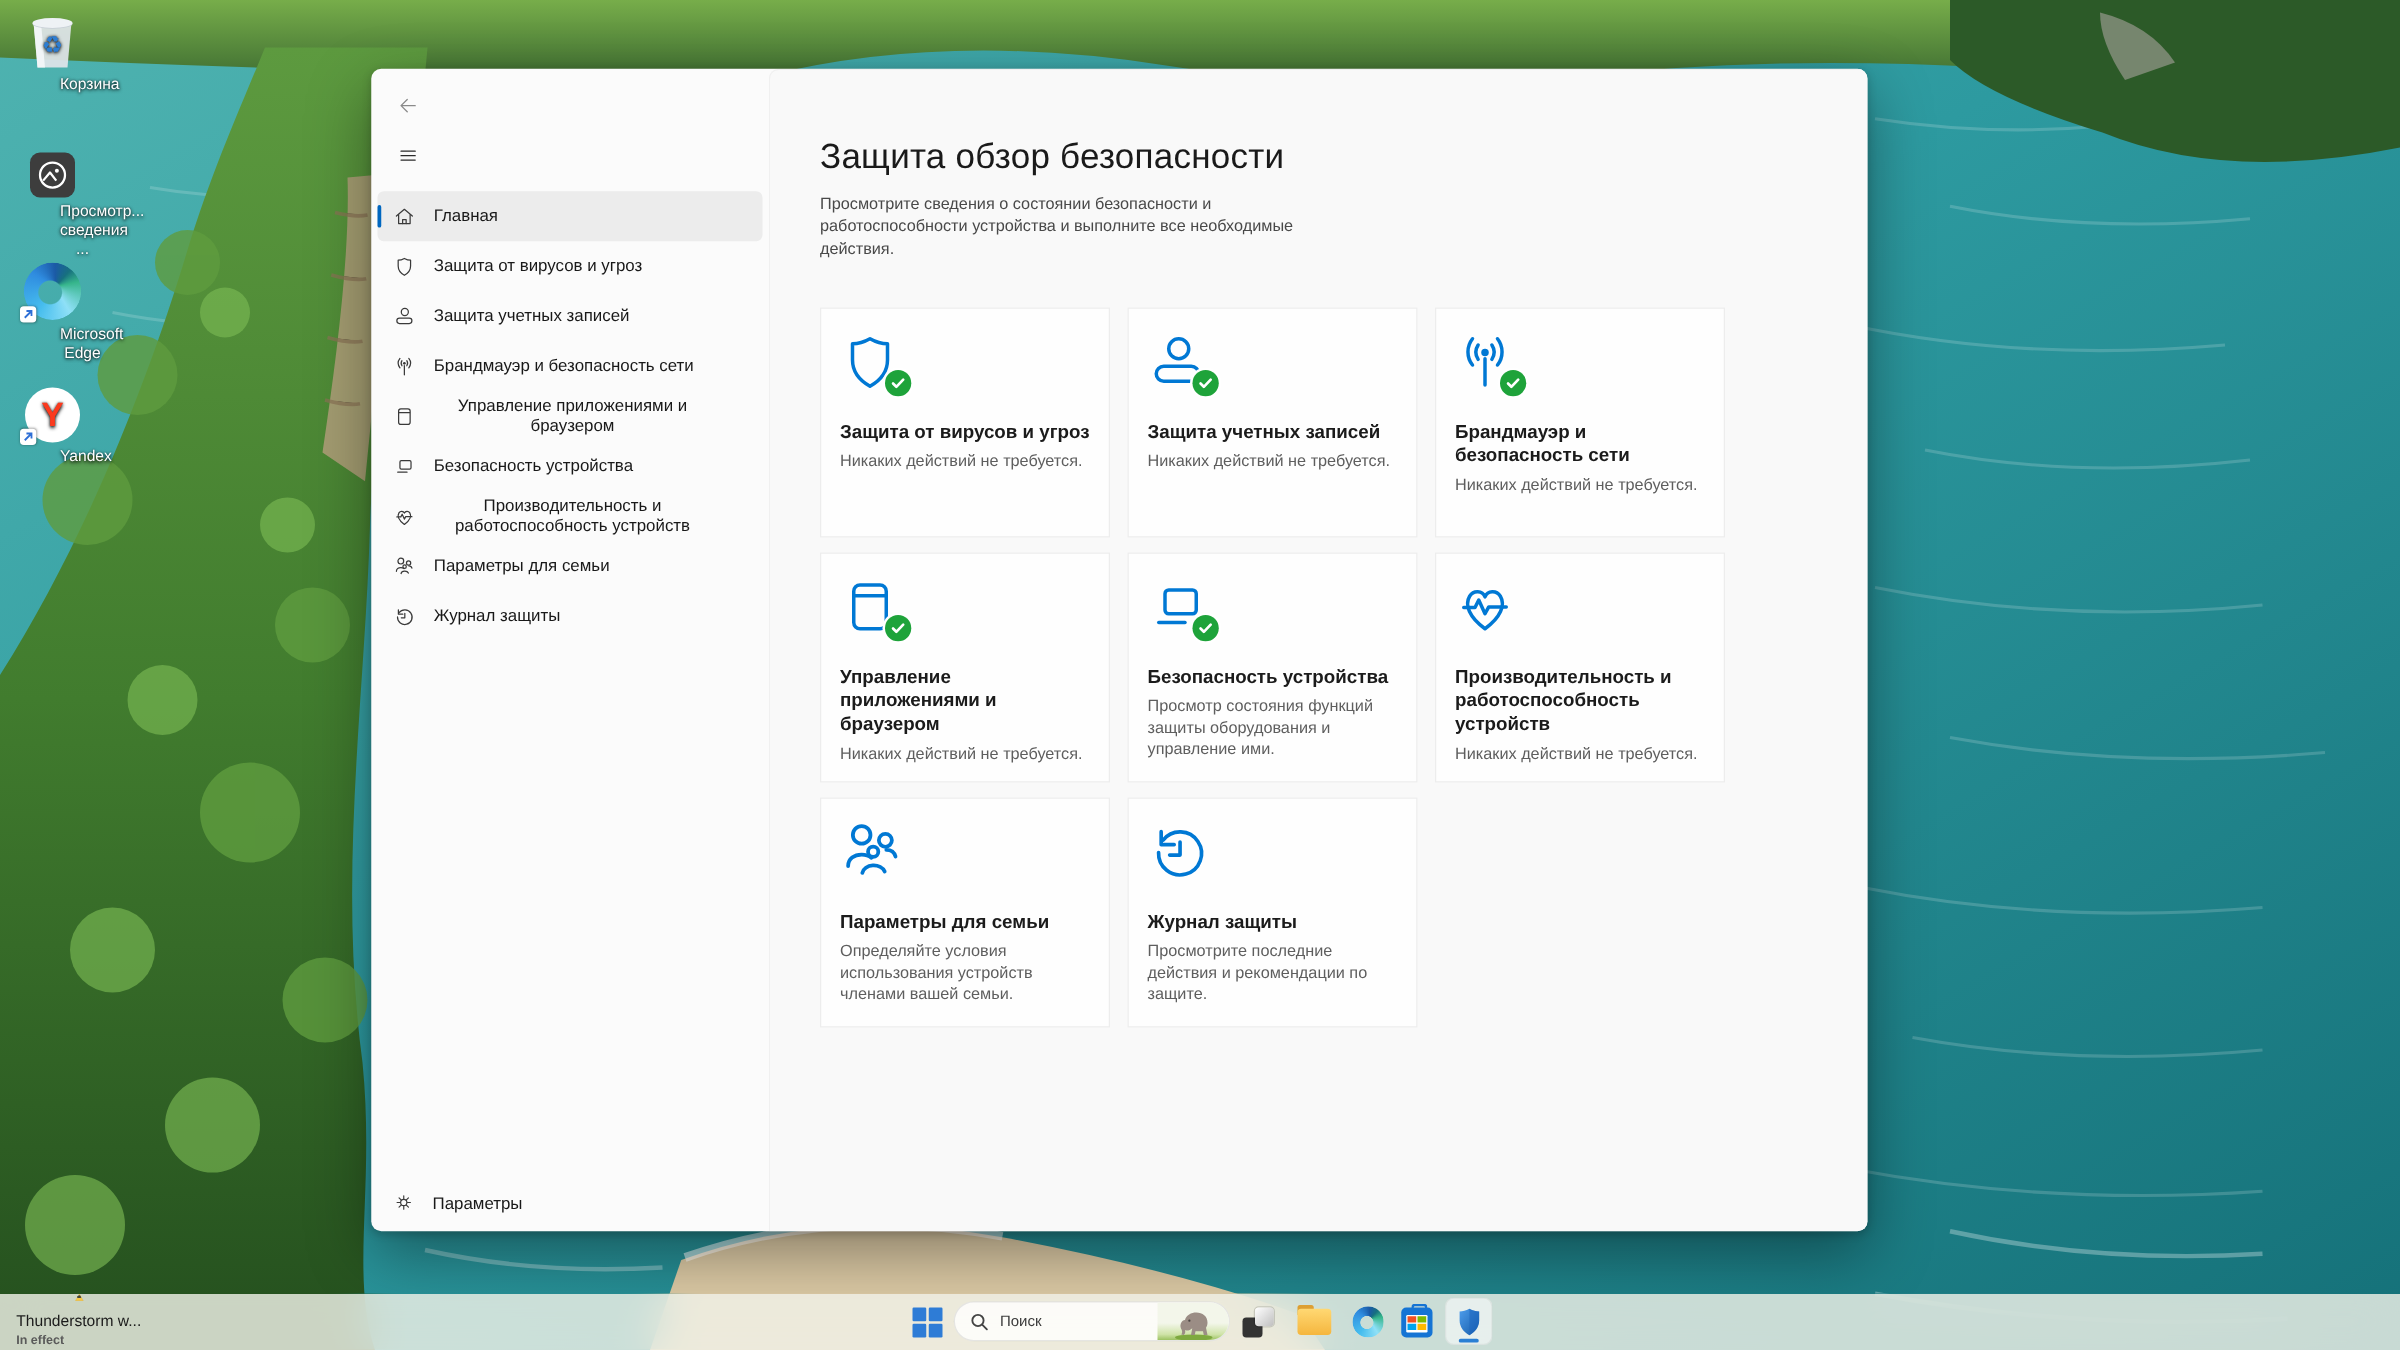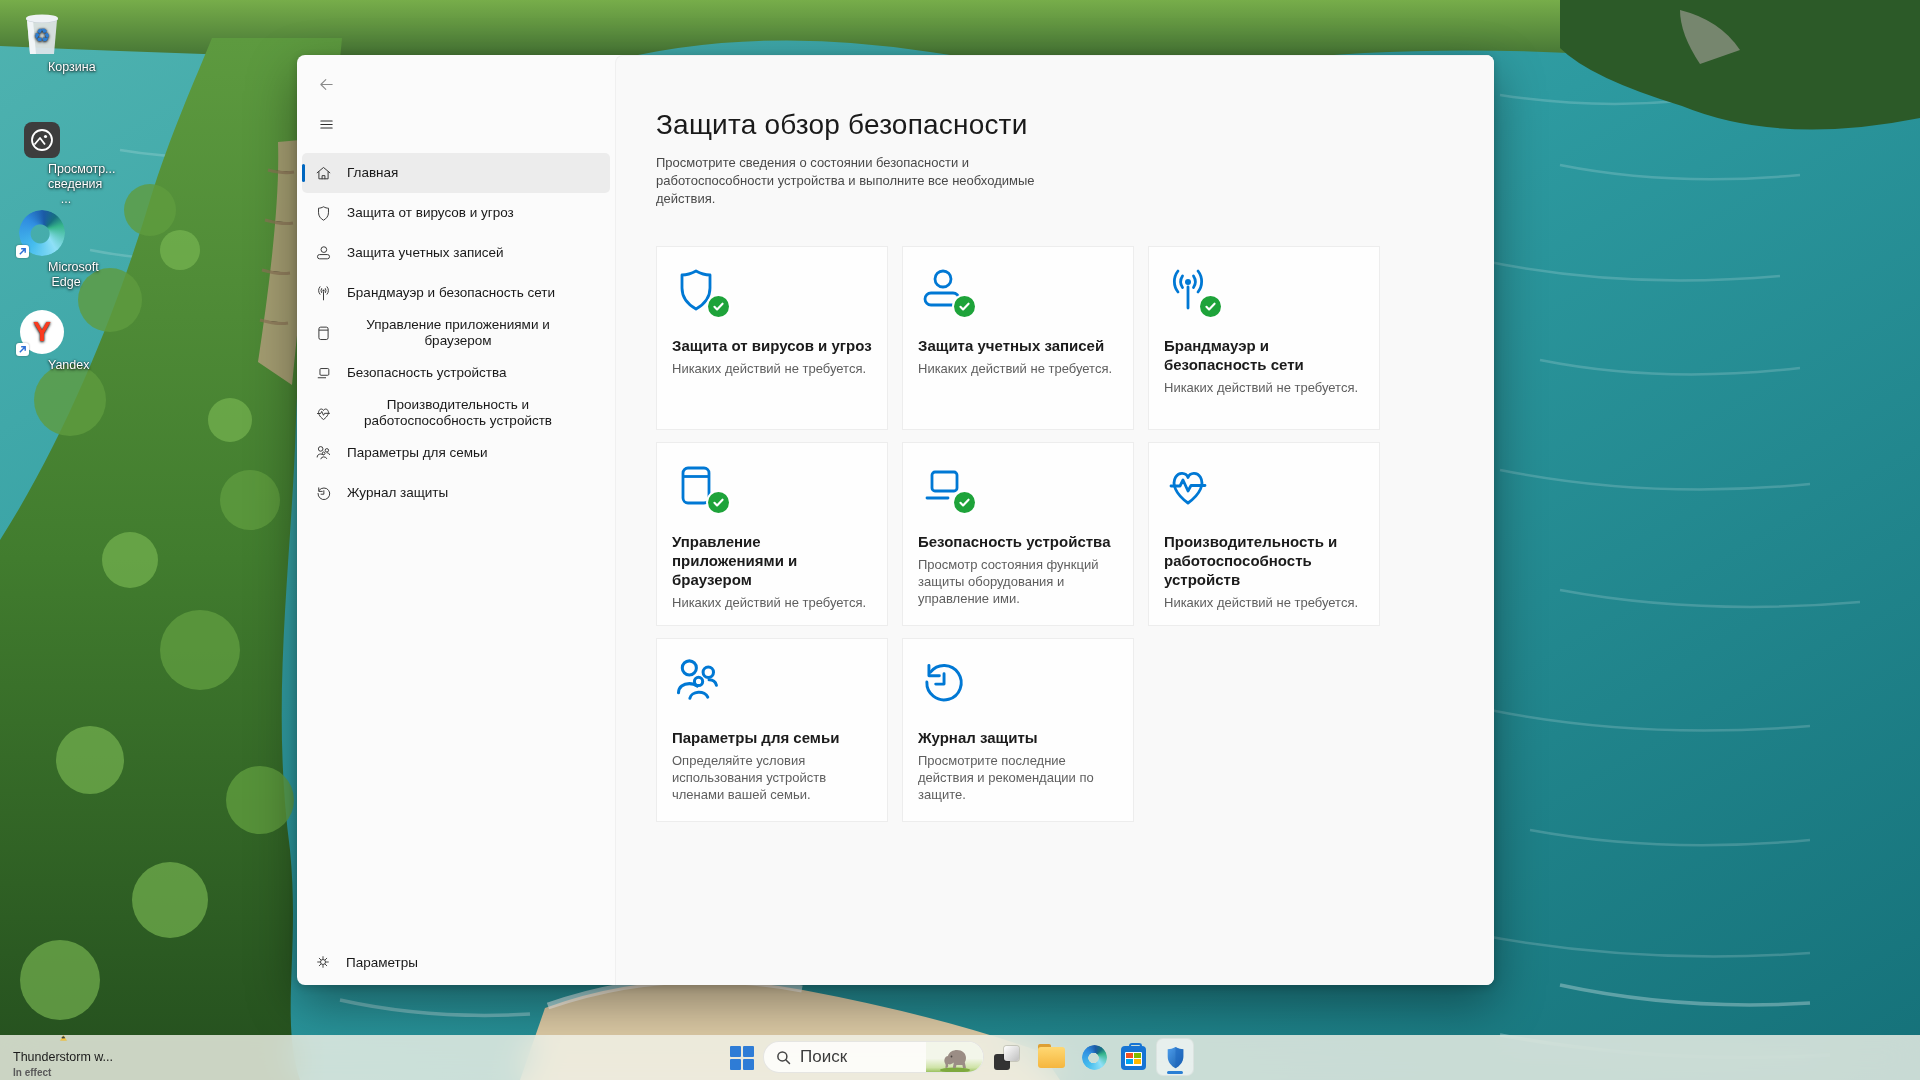--- a/index.html
+++ b/index.html
@@ -67,21 +67,21 @@
              background:rgba(240,241,232,.82); backdrop-filter:blur(16px); }
   #tb-alert { position:absolute; left:13px; top:0; height:45px; display:flex; align-items:center; gap:9px;flex-direction:column; }
   #tb-alert .txt { line-height:15px; }
   #tb-alert .a1 { font-size:12.5px; color:#1b1b1b; }
   #tb-alert .a2 { font-size:10px; color:#5a5a5a;font-weight:bold; }
   .tbi { position:absolute; top:0; height:45px; display:flex; align-items:center; justify-content:center; }
   #tb-start { left:727px; width:30px; }
   .winlogo { display:grid; grid-template-columns:11px 11px; grid-template-rows:11px 11px; gap:2px; }
   .winlogo div { background:#2e7cd6; border-radius:1px; }
   #tb-search { left:763px; width:221px; height:32px; top:6px; background:rgba(255,255,255,.82); border:1px solid rgba(0,0,0,.09);
-               border-radius:16px; display:flex; align-items:center; padding-left:12px; gap:9px; font-size:17px; color:#3c3c3c; }
+               border-radius:16px; display:flex; align-items:center; padding-left:12px; gap:9px; font-size:12px; color:#3c3c3c; }
   #tb-search .eleph { margin-left:auto; width:57px; height:30px; border-radius:0 15px 15px 0; overflow:hidden;
                background:linear-gradient(180deg,#f3f6ea 55%, #cfe3a8 85%, #9cc261); display:flex; align-items:flex-end; justify-content:center; }
   #tb-taskview { left:992px; width:28px; }
   .tview { position:relative; width:25px; height:24px; }
   .tview .b1 { position:absolute; left:0; bottom:0; width:16px; height:16px; background:#333; border-radius:3px; }
   .tview .b2 { position:absolute; right:0; top:0; width:15px; height:15px; background:linear-gradient(135deg,#ffffff,#bfbfbf);
                border-radius:3px; box-shadow:0 0 0 1px rgba(0,0,0,.15); }
   #tb-explorer { left:1036px; width:30px; }
   .folder { position:relative; width:27px; height:21px; }
   .folder::before { content:""; position:absolute; left:0; top:-3px; width:13px; height:8px; background:#dd9f33; border-radius:2px 2px 0 0; }

